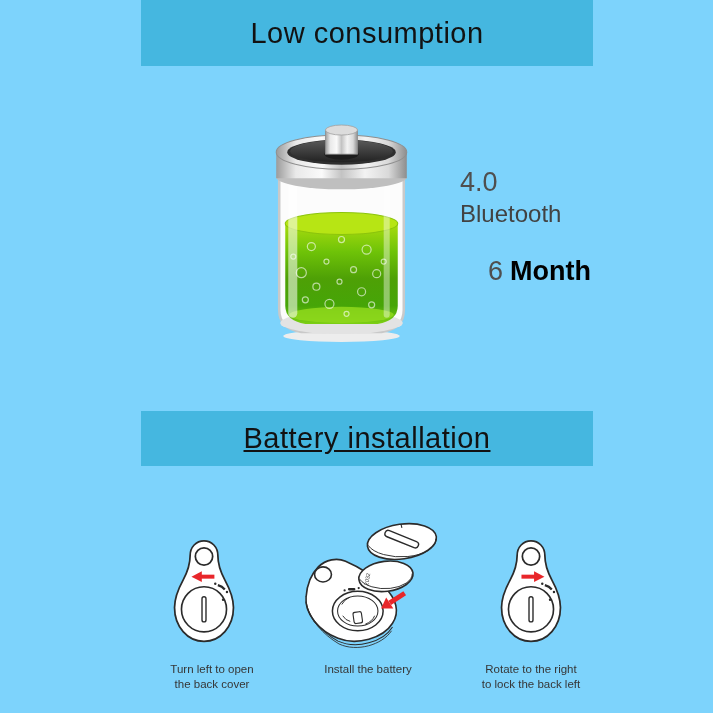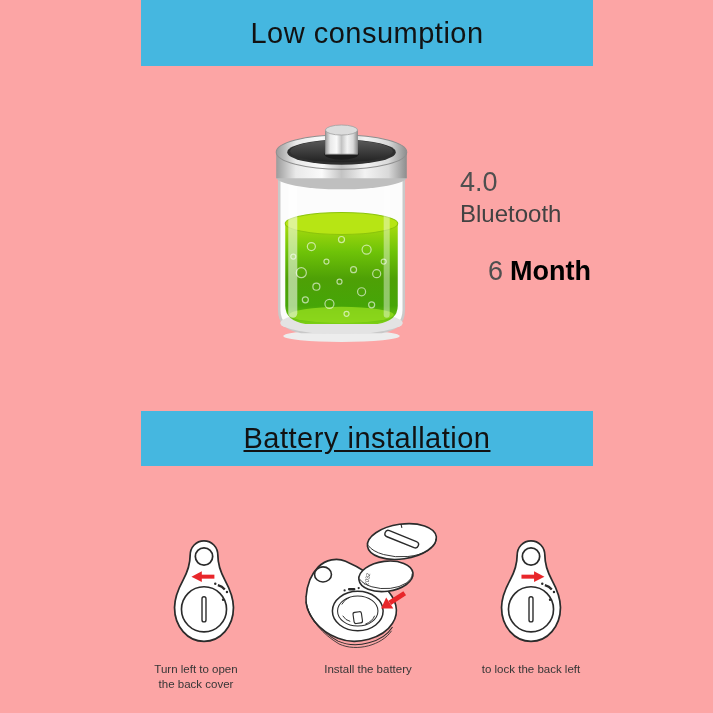--- a/index.html
+++ b/index.html
@@ -1,17 +1,17 @@
 <!DOCTYPE html>
 <html><head>
 <meta charset="utf-8">
 <style>
   html,body{margin:0;padding:0;background:#fff;}
   #canvas{
-    position:relative;width:713px;height:713px;background:#fca5a5;
+    position:relative;width:713px;height:713px;background:#7dd3fc;
     font-family:"Liberation Sans",sans-serif;overflow:hidden;
   }
   .abs{position:absolute;}
   .banner{
     left:141px;width:452px;background:#45b7e0;
     display:flex;align-items:center;justify-content:center;
     color:#121212;font-size:29px;font-weight:500;letter-spacing:0.5px;
   }
   #banner-top{top:0;height:66px;}
   #banner-mid{top:411px;height:55px;text-decoration:underline;}
@@ -185,24 +185,25 @@
       <path d="M61,53 Q66,54.5 69,58" fill="none" stroke="#2b2b2b" stroke-width="2.6"></path>
       <circle cx="71.5" cy="61" r="1.4"></circle>
       <circle cx="67" cy="70" r="1.4"></circle>
     </g>
     <g fill="#e8262a">
       <rect x="34" y="41" width="16" height="4.6"></rect>
       <polygon points="60.5,43.3 48.5,37.2 48.5,49.4"></polygon>
     </g>
   </svg>
 
-  <div class="abs caption" style="left:116px;width:160px;">
+  <div class="abs caption" style="left:132px;width:160px;">
     <div>Turn left to open</div>
     <div>the back cover</div>
   </div>
   <div class="abs caption" style="left:258px;width:220px;">
     <div>Install the battery</div>
   </div>
   <div class="abs caption" style="left:451px;width:160px;">
+    <div>Rotate to the right</div>
     <div>to lock the back left</div>
   </div>
 
 </div>
 
 </body></html>

